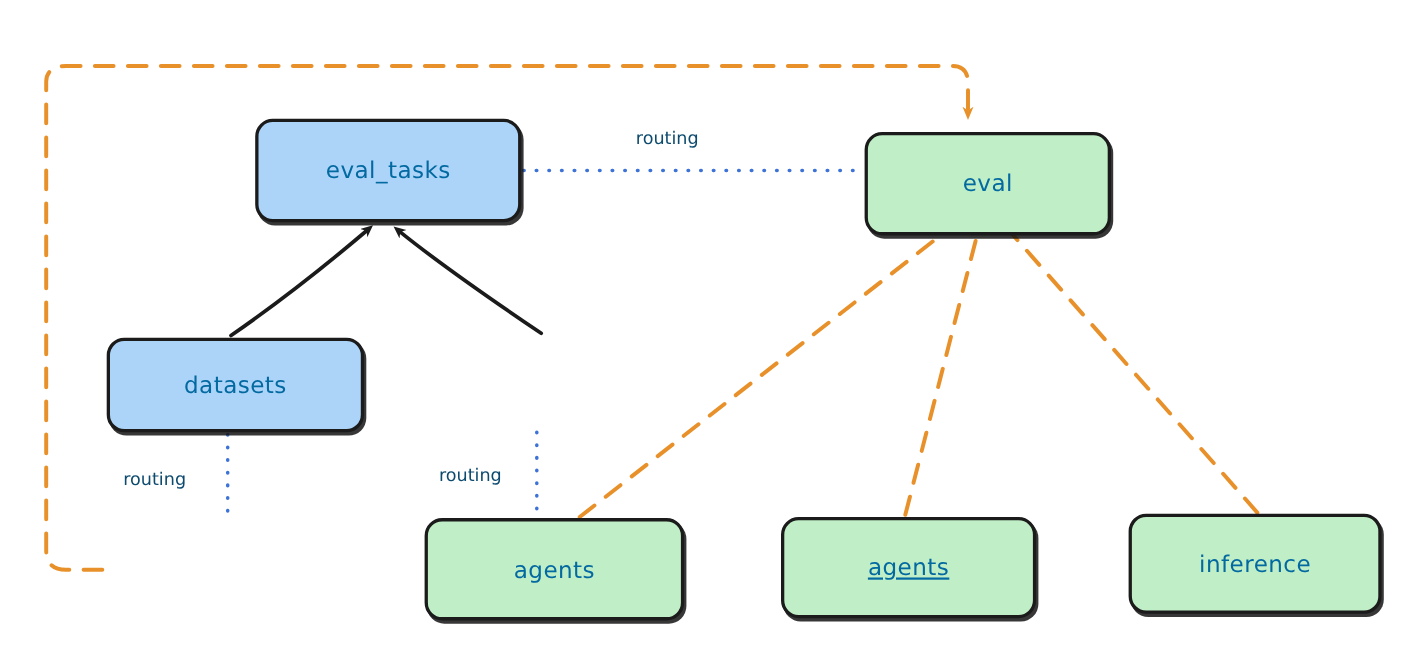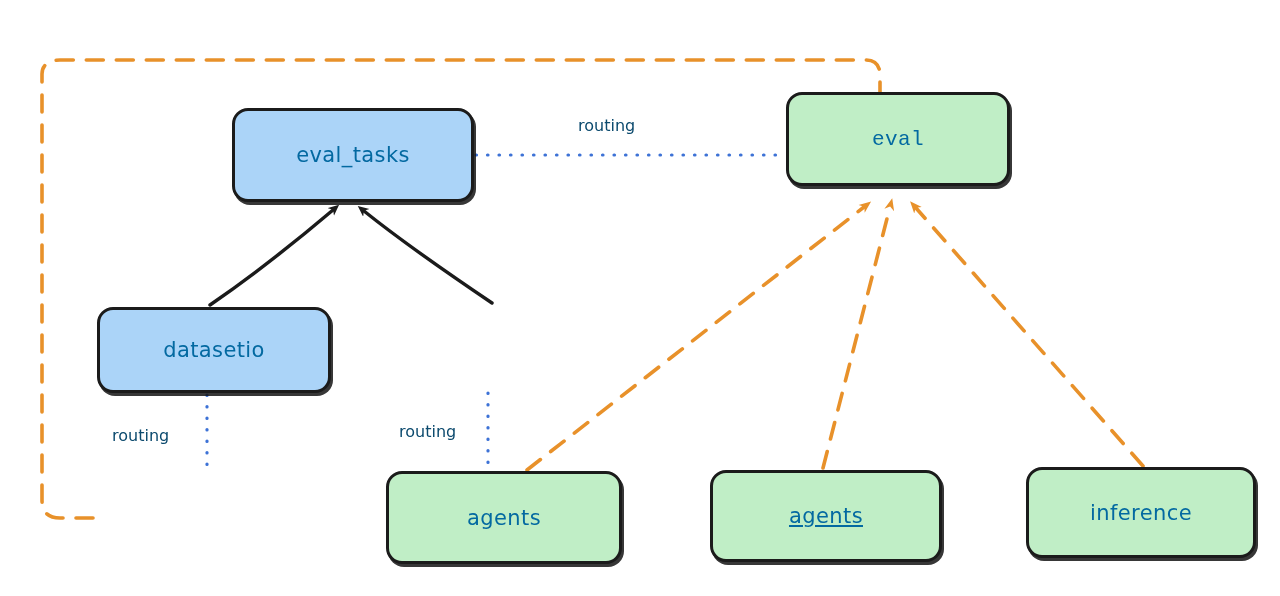--- a/index.html
+++ b/index.html
@@ -79,26 +79,26 @@
 
     <path d="M 823 468 L 890 207" fill="none" stroke="#e8912a" stroke-width="3.6" stroke-linecap="round" stroke-dasharray="17 13" marker-end="url(#arrow-orange)"></path>
 
     <path d="M 1143 466 L 916 208" fill="none" stroke="#e8912a" stroke-width="3.6" stroke-linecap="round" stroke-dasharray="17 13" marker-end="url(#arrow-orange)"></path>
   </svg>
 
   <div class="node blue" style="left:232px; top:108px; width:242px; height:94px;">
     <span>eval_tasks</span>
   </div>
 
-  <div class="node green" style="left:786px; top:92px; width:224px; height:94px;font-family:Liberation Mono, monospace;">
+  <div class="node green" style="left:786px; top:120px; width:224px; height:94px;">
     <span>eval</span>
   </div>
 
   <div class="node blue" style="left:97px; top:307px; width:234px; height:86px;">
-    <span>datasetio</span>
+    <span>datasets</span>
   </div>
 
 
 
   <div class="node green" style="left:386px; top:471px; width:236px; height:93px;">
     <span>agents</span>
   </div>
 
   <div class="node green" style="left:710px; top:470px; width:232px; height:92px;text-decoration:underline;">
     <span>agents</span>

